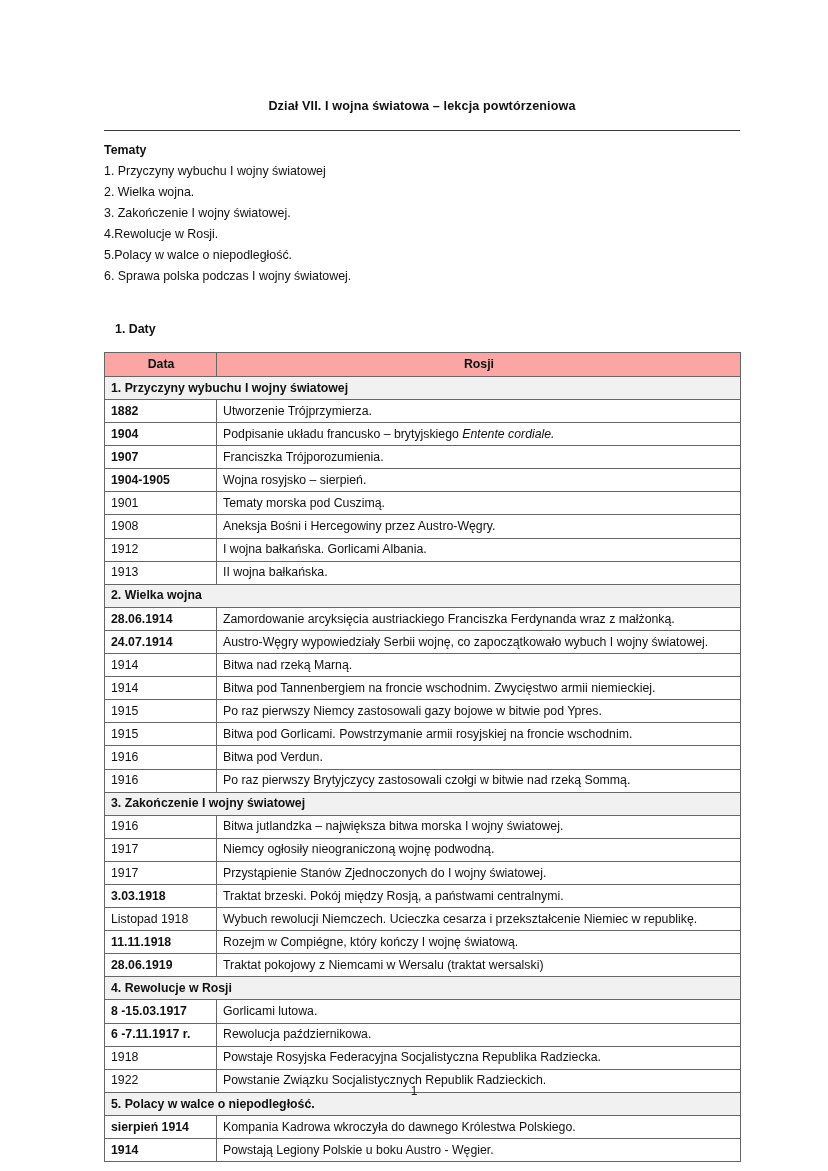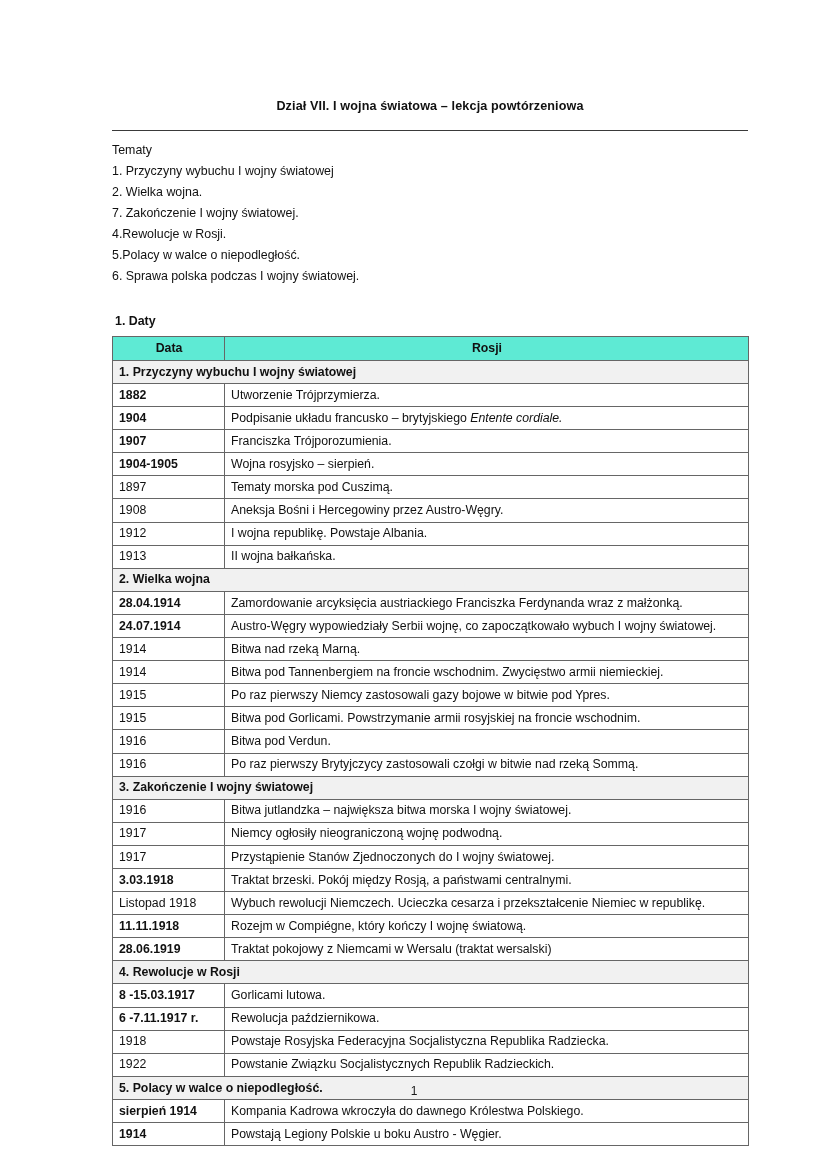--- a/index.html
+++ b/index.html
@@ -19,21 +19,21 @@
     position: relative;
     width: 828px;
     height: 1171px;
     box-sizing: border-box;
     padding: 0;
     overflow: hidden;
     background: #ffffff;
   }
   .content {
     position: absolute;
-    left: 112px;
+    left: 104px;
     top: 0;
     width: 636px;
   }
 
   
   .doc-title {
     text-align: center;
     font-size: 12.6px;
     font-weight: bold;
     letter-spacing: 0.01em;
@@ -53,27 +53,27 @@
     margin: 0;
     padding: 0;
     list-style: none;
   }
   .topics li {
     font-size: 12.4px;
     line-height: 1.0;
     padding: 8.6px 0 0 0;
     white-space: pre;
   }
-  .topics li:first-child { padding-top: 13px; }
+  .topics li:first-child { padding-top: 13px; font-weight: bold; }
 
   
   .table-caption {
     font-size: 12.4px;
     font-weight: bold;
-    margin: 0;
+    margin: 8px;
     padding: 32px 0 9px 3px;
     line-height: 1;
   }
 
   
   table.daty {
     border-collapse: collapse;
     width: 636px;
     table-layout: fixed;
     font-size: 12.3px;
@@ -84,21 +84,21 @@
   table.daty th,
   table.daty td {
     border: 1.1px solid #666666;
     padding: 2.7px 5px 3.2px 6px;
     vertical-align: top;
     line-height: 1.32;
     text-align: left;
     font-weight: normal;
   }
   table.daty thead th {
-    background: #5eead4;
+    background: #fca5a5;
     font-weight: bold;
     text-align: center;
     padding-top: 3.2px;
     padding-bottom: 3.6px;
   }
   tr.section-row td {
     background: #f1f1f1;
     font-weight: bold;
     padding-left: 6px;
   }
@@ -125,21 +125,21 @@
   <div class="content">
 
     <h1 class="doc-title">Dział VII. I wojna światowa – lekcja powtórzeniowa</h1>
 
     <hr class="title-rule">
 
     <ul class="topics">
       <li>Tematy</li>
       <li>1. Przyczyny wybuchu I wojny światowej</li>
       <li>2. Wielka wojna.</li>
-      <li>7. Zakończenie I wojny światowej.</li>
+      <li>3. Zakończenie I wojny światowej.</li>
       <li>4.Rewolucje w Rosji.</li>
       <li>5.Polacy w walce o niepodległość.</li>
       <li>6. Sprawa polska podczas I wojny światowej.</li>
     </ul>
 
     <div class="table-caption">1. Daty</div>
 
     <table class="daty">
       <colgroup>
         <col class="c-date">
@@ -165,40 +165,40 @@
           </tr>
           <tr>
             <td class="date-cell b">1907</td>
             <td class="desc-cell">Franciszka Trójporozumienia.</td>
           </tr>
           <tr>
             <td class="date-cell b">1904-1905</td>
             <td class="desc-cell">Wojna rosyjsko – sierpień.</td>
           </tr>
           <tr>
-            <td class="date-cell">1897</td>
+            <td class="date-cell">1901</td>
             <td class="desc-cell">Tematy morska pod Cuszimą.</td>
           </tr>
           <tr>
             <td class="date-cell">1908</td>
             <td class="desc-cell">Aneksja Bośni i Hercegowiny przez Austro-Węgry.</td>
           </tr>
           <tr>
             <td class="date-cell">1912</td>
-            <td class="desc-cell">I wojna republikę. Powstaje Albania.</td>
+            <td class="desc-cell">I wojna bałkańska. Gorlicami Albania.</td>
           </tr>
           <tr>
             <td class="date-cell">1913</td>
             <td class="desc-cell">II wojna bałkańska.</td>
           </tr>
           <tr class="section-row">
             <td colspan="2">2. Wielka wojna</td>
           </tr>
           <tr>
-            <td class="date-cell b">28.04.1914</td>
+            <td class="date-cell b">28.06.1914</td>
             <td class="desc-cell">Zamordowanie arcyksięcia austriackiego Franciszka Ferdynanda wraz z małżonką.</td>
           </tr>
           <tr>
             <td class="date-cell b">24.07.1914</td>
             <td class="desc-cell">Austro-Węgry wypowiedziały Serbii wojnę, co zapoczątkowało wybuch I wojny światowej.</td>
           </tr>
           <tr>
             <td class="date-cell">1914</td>
             <td class="desc-cell">Bitwa nad rzeką Marną.</td>
           </tr>

